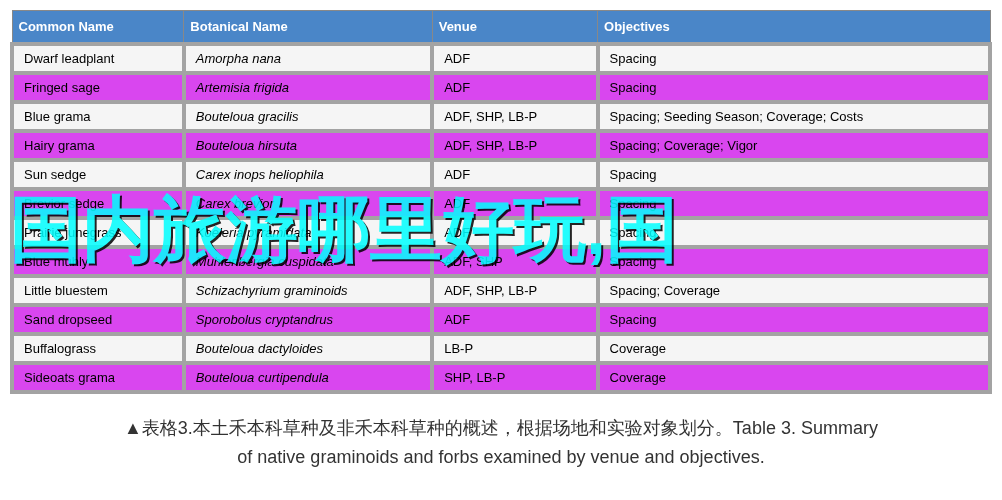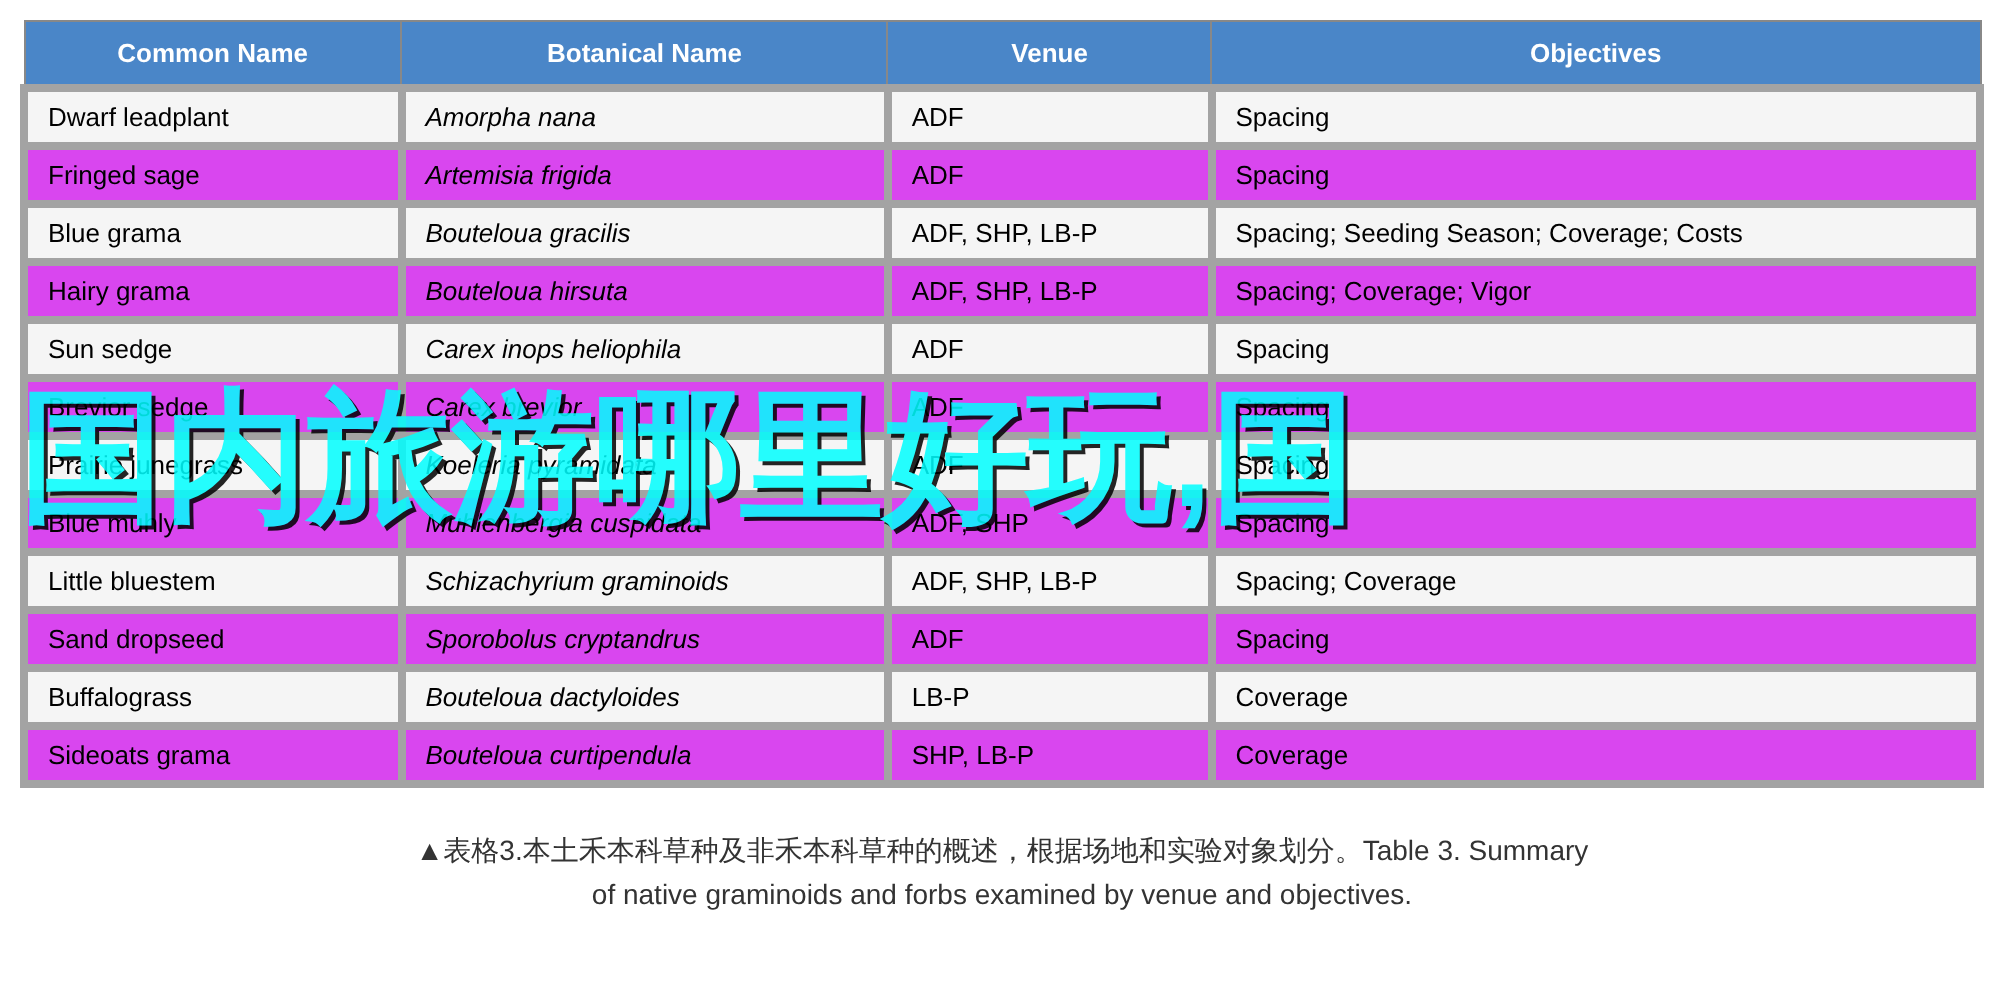--- a/index.html
+++ b/index.html
@@ -15,22 +15,22 @@
     table {
       width: 100%;
       border-collapse: collapse;
       margin-bottom: 20px;
     }
     thead tr {
       background-color: #4a86c8;
       color: #fff;
     }
     thead th {
-      padding: 8px 20px;
-      text-align: center;
+      padding: 8px 6px;
+      text-align: left;
       font-weight: bold;
       border: 1px solid #888;
     }
     tbody tr {
       background-color: #d946ef;
     }
     tbody tr:nth-child(odd) {
       background-color: #f5f5f5;
     }
     tbody td {
@@ -51,21 +51,21 @@
       color: cyan;
       opacity: 0.85;
       white-space: nowrap;
       pointer-events: none;
       line-height: 1.1;
       text-shadow: 2px 2px 0 #000;
       z-index: 10;
     }
     .caption {
       text-align: center;
-      font-size: 14px;
+      font-size: 18px;
       color: #333;
       line-height: 1.6;
       padding: 0 40px;
     }
     .table-wrapper {
       position: relative;
       overflow: hidden;
     }
   </style>
 </head>

